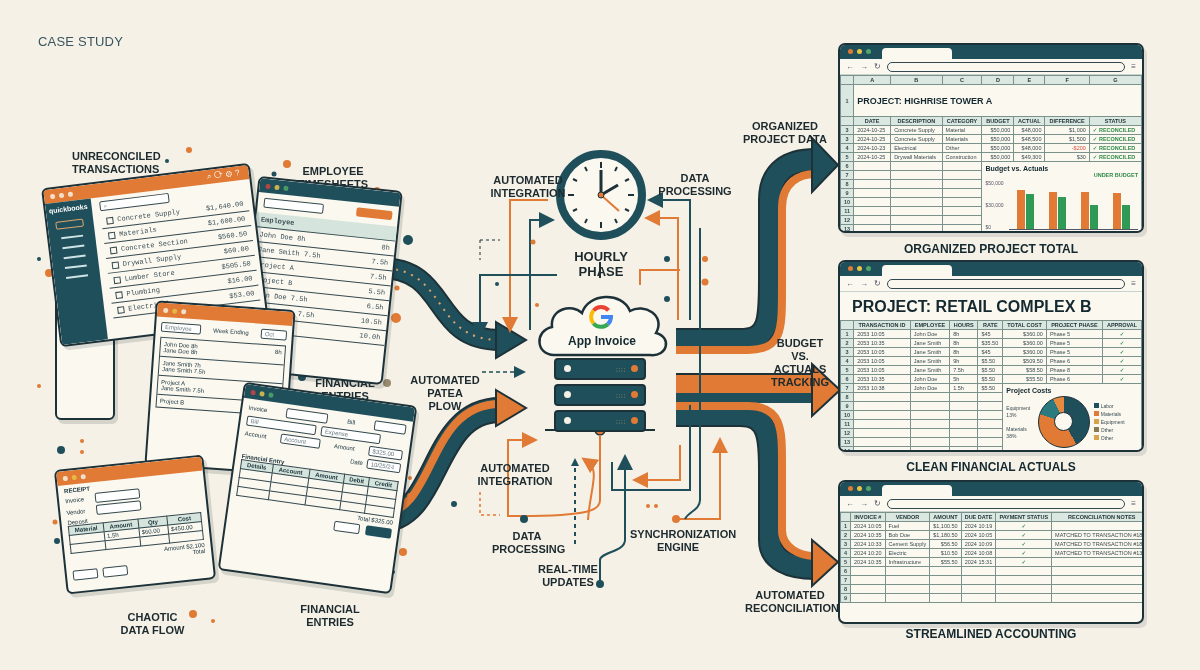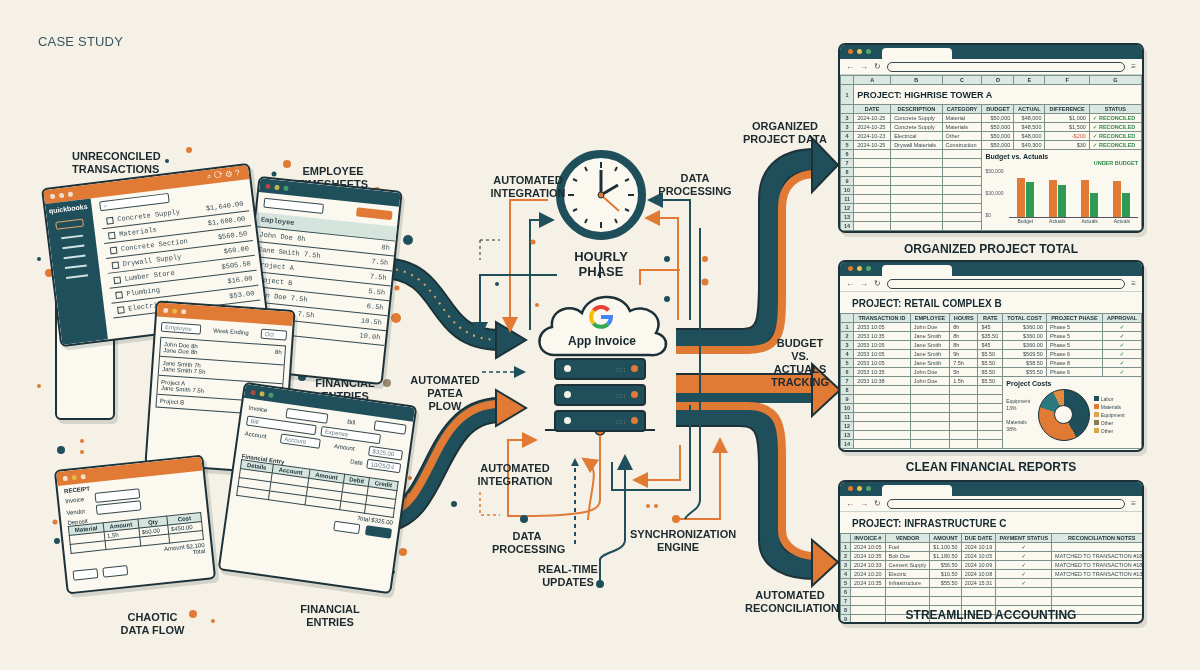--- a/index.html
+++ b/index.html
@@ -31,21 +31,21 @@
   .gridt th { background: #d5e4dc; font-weight: 700; }
 
   
   .sheet { position: absolute; left: 838px; width: 306px; background: #fbf8f0; border: 2px solid #1d3138; border-radius: 7px; overflow: hidden; box-shadow: 3px 4px 0 rgba(30,50,55,.12); }
   .sheet .tabbar { height: 14px; background: #1f4f5a; position: relative; }
   .sheet .tabbar .dots { position: absolute; left: 8px; top: 4px; display: flex; gap: 4px; }
   .sheet .tabbar .dots span { width: 5px; height: 5px; border-radius: 50%; }
   .sheet .tabbar .tab { position: absolute; left: 42px; top: 3px; width: 70px; height: 11px; background: #fbf8f0; border-radius: 4px 4px 0 0; }
   .sheet .urlbar { height: 16px; display: flex; align-items: center; gap: 6px; padding: 0 6px; font-size: 8px; color: #556; border-bottom: 1px solid #c8d3cf; }
   .sheet .urlbar .url { flex: 1; height: 10px; border: 1px solid #34484e; border-radius: 6px; }
-  .sheet .ptitle { font-size: 10px; font-weight: 700; padding: 6px 0 4px 12px; color: #13282f; }
+  .sheet .ptitle { font-size: 16px; font-weight: 700; padding: 6px 0 4px 12px; color: #13282f; }
   .stbl { border-collapse: collapse; width: 100%; font-size: 5.5px; font-family: "Liberation Sans", sans-serif; color: #3a4b50; }
   .stbl td, .stbl th { border: 1px solid #7b918c; height: 9px; padding: 0 3px; white-space: nowrap; overflow: hidden; }
   .stbl th { background: #dbe8e1; font-weight: 700; color: #1c2f34; text-align: center; }
   .stbl td.rn { background: #dbe8e1; width: 12px; text-align: center; font-weight: 700; }
   .ok { color: #2e8b47; font-weight: 700; }
   .red { color: #d9533a; }
   .num { text-align: right; }
   .caption { position: absolute; font-size: 12px; font-weight: 700; color: #13282f; text-align: center; width: 306px; left: 838px; }
 </style>
 </head>
@@ -539,21 +539,21 @@
           <th>A</th>
           <th>B</th>
           <th>C</th>
           <th>D</th>
           <th>E</th>
           <th>F</th>
           <th>G</th>
         </tr>
     <tr>
           <td class="rn">1</td>
-          <td colspan="7" style="height:20px;font-size:9px;font-weight:700;color:#13282f;">PROJECT: HIGHRISE TOWER A</td>
+          <td colspan="7" style="height:32px;font-size:9px;font-weight:700;color:#13282f;">PROJECT: HIGHRISE TOWER A</td>
         </tr>
     <tr>
           <td class="rn"></td>
           <th>DATE</th>
           <th>DESCRIPTION</th>
           <th>CATEGORY</th>
           <th>BUDGET</th>
           <th>ACTUAL</th>
           <th>DIFFERENCE</th>
           <th>STATUS</th>
@@ -851,39 +851,38 @@
     <tr>
           <td class="rn">14</td>
           <td></td>
           <td></td>
           <td></td>
           <td></td>
         </tr>
   </tbody>
     </table>
 </div>
-<div class="caption" style="top:460px;">CLEAN FINANCIAL REPORTS</div>
+<div class="caption" style="top:460px;">CLEAN FINANCIAL ACTUALS</div>
 
 <div class="sheet" style="top:480px;height:144px;">
   <div class="tabbar">
       <div class="dots">
         <span style="background:#e07a34"></span>
         <span style="background:#e8c24a"></span>
         <span style="background:#4fa86a"></span>
       </div>
       <div class="tab"></div>
     </div>
   <div class="urlbar">
       <span>←</span>
       <span>→</span>
       <span>↻</span>
       <div class="url"></div>
       <span>≡</span>
     </div>
-  <div class="ptitle">PROJECT: INFRASTRUCTURE C</div>
   <table class="stbl">
     <tbody>
         <tr>
           <th></th>
           <th>INVOICE #</th>
           <th>VENDOR</th>
           <th>AMOUNT</th>
           <th>DUE DATE</th>
           <th>PAYMENT STATUS</th>
           <th>RECONCILIATION NOTES</th>
@@ -965,13 +964,13 @@
           <td></td>
           <td></td>
           <td></td>
           <td></td>
           <td></td>
           <td></td>
         </tr>
   </tbody>
     </table>
 </div>
-<div class="caption" style="top:608px;">STREAMLINED ACCOUNTING</div>
+<div class="caption" style="top:627px;">STREAMLINED ACCOUNTING</div>
 
 </body></html>

